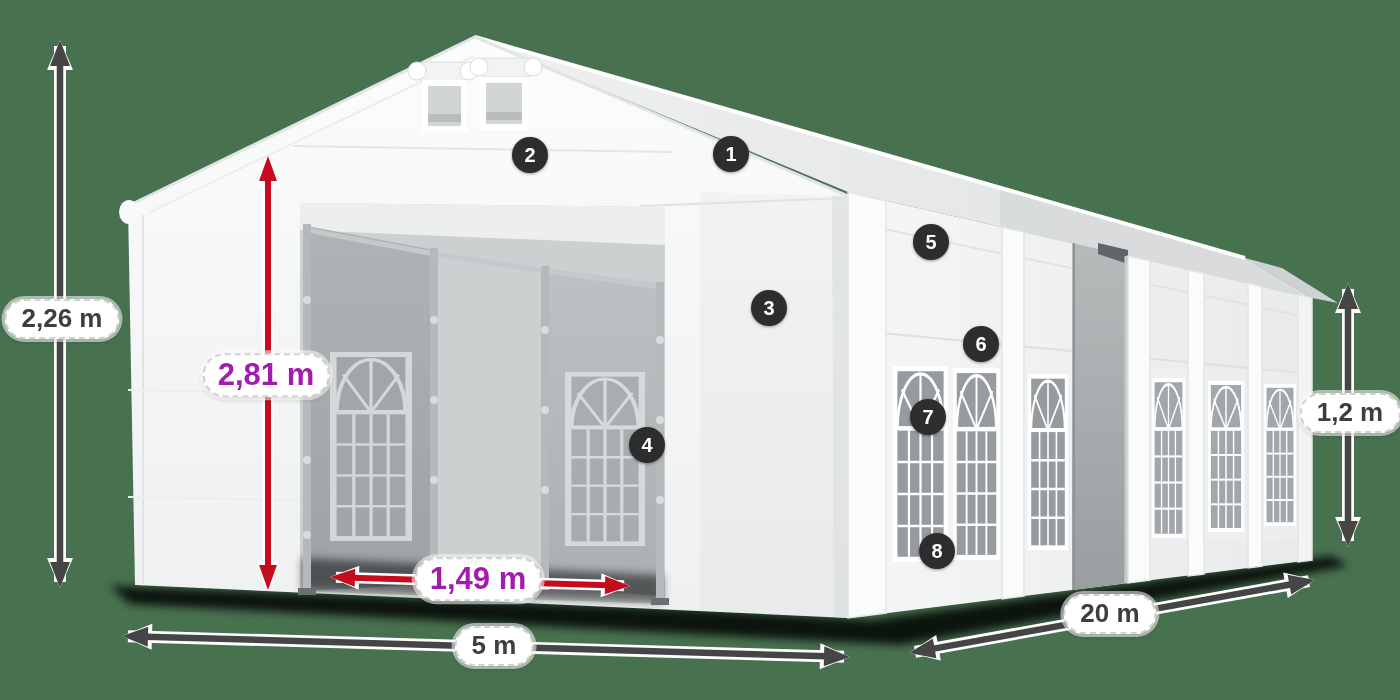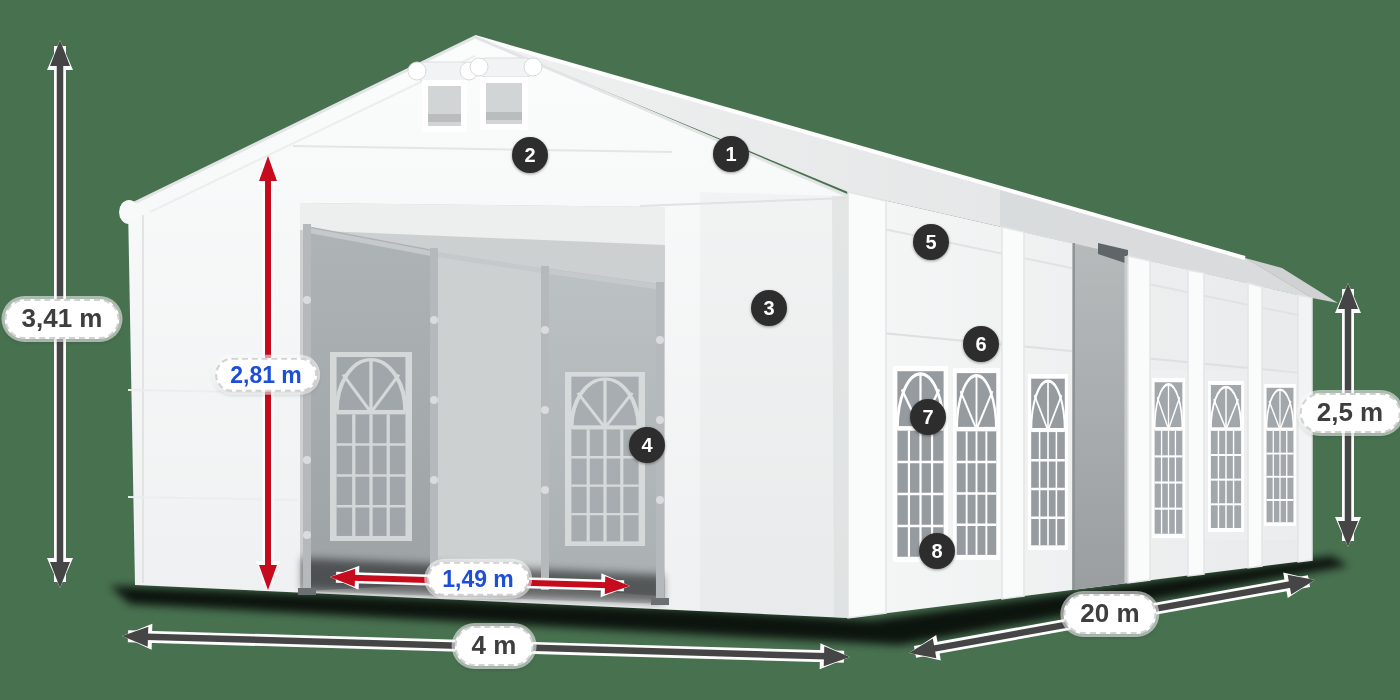--- a/index.html
+++ b/index.html
@@ -19,21 +19,21 @@
     border-radius:24px;
     padding:3px 15px;
     font-weight:bold;
     font-size:26px;
     color:#3e3e3e;
     white-space:nowrap;
     box-shadow:0 0 0 3px rgba(255,255,255,.55), 0 2px 5px rgba(0,0,0,.28);
     z-index:5;
     line-height:1.15;
   }
-  .pill.red{color:#1d4ed8;font-size:23px;padding:2px 13px;}
+  .pill.red{color:#a21caf;font-size:31px;padding:2px 13px;}
   .marker{
     position:absolute;
     transform:translate(-50%,-50%);
     width:36px;height:36px;
     border-radius:50%;
     background:#2d2d2d;
     color:#ffffff;
     font-weight:bold;
     font-size:20px;
     display:flex;align-items:center;justify-content:center;
@@ -288,26 +288,26 @@
       <polygon points="0,0 30,-13 30,13" transform="translate(1348,547) rotate(-90)"></polygon>
     </g>
     <line x1="1348" y1="303" x2="1348" y2="527" stroke="#454545" stroke-width="6.5"></line>
     <g fill="#454545">
       <polygon points="0,0 26,-10 26,10" transform="translate(1348,283) rotate(90)"></polygon>
       <polygon points="0,0 26,-10 26,10" transform="translate(1348,547) rotate(-90)"></polygon>
     </g>
   </g>
 </svg>
 
-  <div class="pill" style="left:62px;top:319px;">3,41 m</div>
+  <div class="pill" style="left:62px;top:319px;">2,26 m</div>
   <div class="pill red" style="left:266px;top:375px;">2,81 m</div>
   <div class="pill red" style="left:478px;top:579px;">1,49 m</div>
-  <div class="pill" style="left:494px;top:646px;">4 m</div>
+  <div class="pill" style="left:494px;top:646px;">5 m</div>
   <div class="pill" style="left:1110px;top:614px;">20 m</div>
-  <div class="pill" style="left:1350px;top:413px;">2,5 m</div>
+  <div class="pill" style="left:1350px;top:413px;">1,2 m</div>
 
   <div class="marker" style="left:731px;top:154px;">1</div>
   <div class="marker" style="left:530px;top:155px;">2</div>
   <div class="marker" style="left:769px;top:308px;">3</div>
   <div class="marker" style="left:647px;top:445px;">4</div>
   <div class="marker" style="left:931px;top:242px;">5</div>
   <div class="marker" style="left:981px;top:344px;">6</div>
   <div class="marker" style="left:928px;top:417px;">7</div>
   <div class="marker" style="left:937px;top:551px;">8</div>
 

